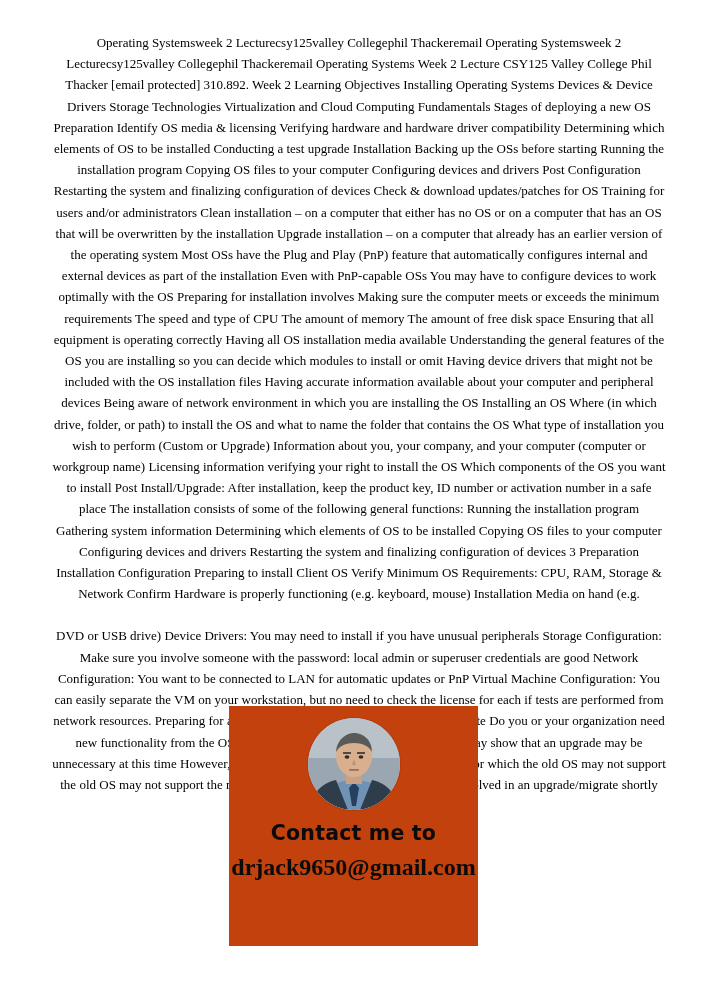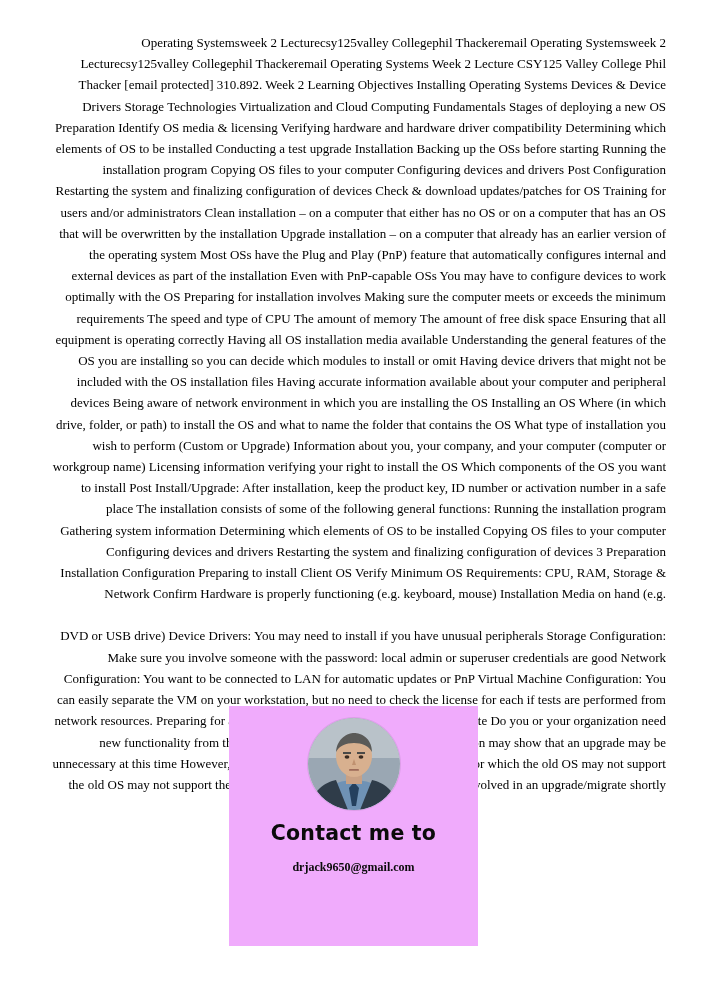--- a/index.html
+++ b/index.html
@@ -23,37 +23,37 @@
   .doc-body {
     position: absolute;
     left: 52px;
     top: 32px;
     width: 614px;
   }
   .para {
     font-family: "Liberation Serif", serif;
     font-size: 13.0px;
     line-height: 21.2px;
-    text-align: right;
+    text-align: center;
     color: #000000;
     margin: 0 0 0 0;
     white-space: pre-wrap;
     word-wrap: break-word;
   }
   .para + .para {
     margin-top: 21px;
   }
   
   .overlay-card {
     position: absolute;
     left: 229px;
     top: 706px;
     width: 249px;
     height: 240px;
-    background: #f0abfc;
+    background: #c2410c;
     display: flex;
     flex-direction: column;
     align-items: center;
     justify-content: flex-start;
     box-sizing: border-box;
     padding-top: 12px;
   }
   .avatar {
     width: 92px;
     height: 92px;
@@ -73,21 +73,21 @@
     font-size: 20.5px;
     line-height: 26px;
     color: #0b0b0b;
     letter-spacing: 0.2px;
   }
   .overlay-email {
     margin-top: 9px;
     text-align: center;
     font-family: "Liberation Serif", serif;
     font-weight: bold;
-    font-size: 12px;
+    font-size: 24px;
     line-height: 24px;
     color: #0b0b0b;
   }
 </style>
 </head>
 <body>
 
 <div class="page">
 
   <div class="doc-body">

